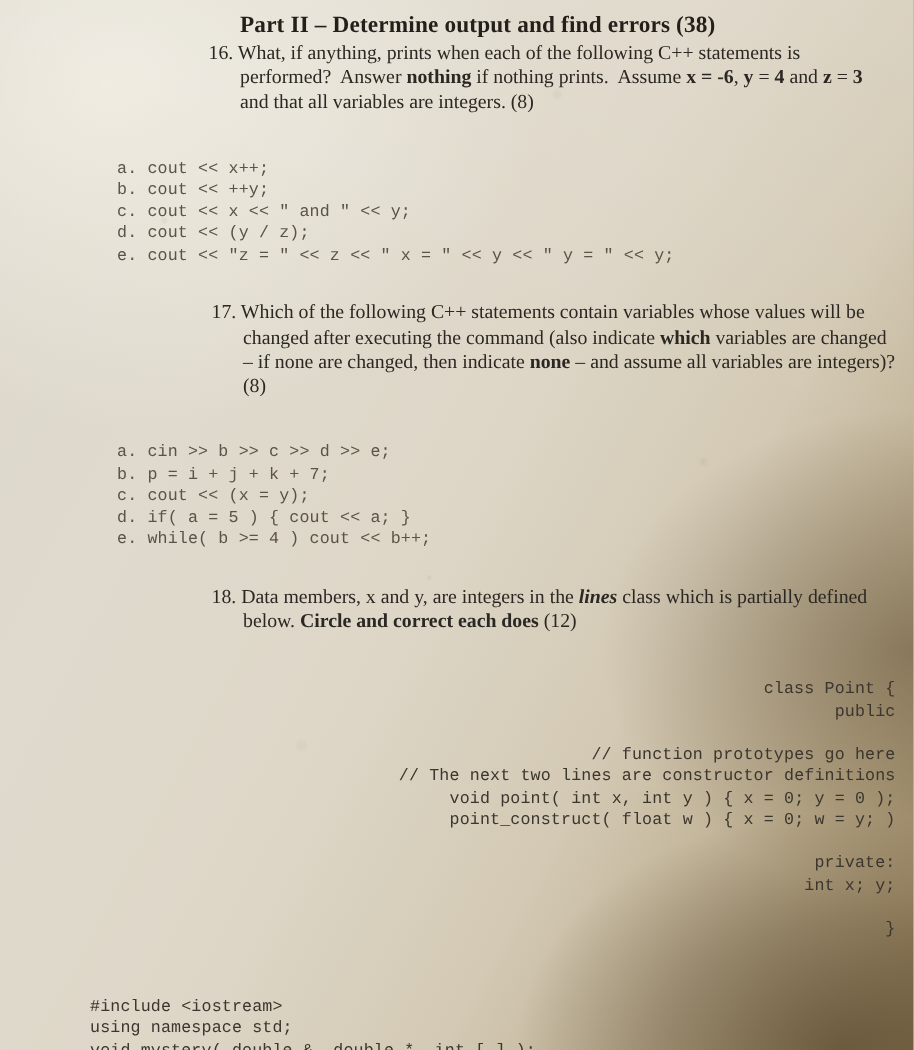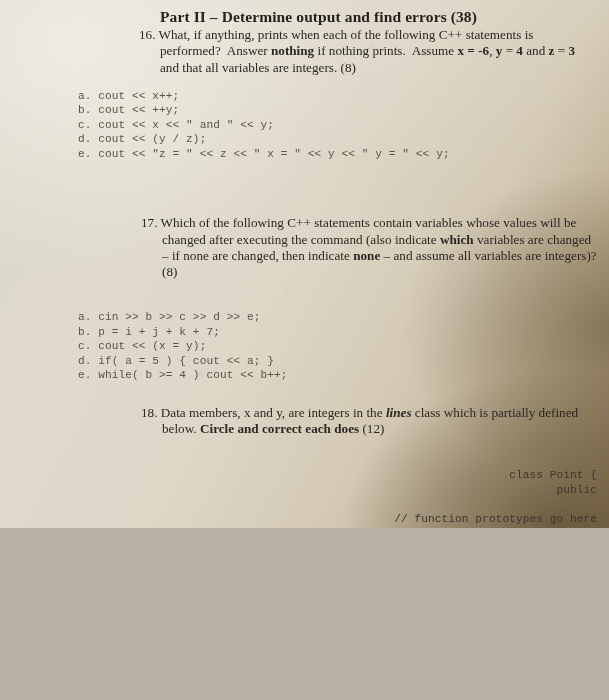--- a/index.html
+++ b/index.html
@@ -3,21 +3,21 @@
 <meta charset="utf-8">
 <style>
   html, body {
     margin: 0;
     padding: 0;
     background: #b9b2a4;
   }
   #page {
     position: relative;
     width: 609px;
-    height: 528px;
+    height: 700px;
     overflow: hidden;
     background:
       radial-gradient(ellipse 300px 220px at 92% 100%, rgba(60,44,22,0.55) 0%, rgba(60,44,22,0.30) 38%, rgba(60,44,22,0.0) 72%),
       radial-gradient(ellipse 260px 200px at 100% 62%, rgba(70,52,26,0.42) 0%, rgba(70,52,26,0.16) 50%, rgba(70,52,26,0.0) 80%),
       radial-gradient(ellipse 420px 330px at 12% 8%, rgba(255,252,244,0.55) 0%, rgba(255,252,244,0.0) 70%),
       linear-gradient(118deg, #dbd6ca 0%, #dfdacd 26%, #ded7c8 48%, #d3c9b4 68%, #b8a888 86%, #9b8662 100%);
     font-family: "Liberation Serif", "DejaVu Serif", serif;
     color: #2b2824;
     -webkit-font-smoothing: antialiased;
   }
@@ -62,38 +62,38 @@
   .qblock { margin: 0; }
 
   .qtext {
     font-size: 13.2px;
     line-height: 1.235;
     margin: 0;
     padding-left: 148px;
     text-indent: -21px;
     color: #2b2722;
   }
-  .qtext.q17 { padding-left: 150px; margin-top: 32px; }
+  .qtext.q17 { padding-left: 150px; }
   .qtext.q18 { padding-left: 150px; }
   .qtext.q19 { padding-left: 152px; }
 
   .qtext b { font-weight: bold; }
   .qtext i { font-style: italic; font-weight: bold; }
 
   .code {
     font-family: "Liberation Mono", "DejaVu Sans Mono", monospace;
     font-size: 11.1px;
     line-height: 1.305;
     white-space: pre;
     color: #3b362e;
     margin: 0;
     letter-spacing: .1px;
   }
 
-  .c16 { padding-left: 66px; }
+  .c16 { padding-left: 66px; margin-top: 17px; }
   .c17 { padding-left: 66px; margin-top: 17px; }
   .c18 { padding-left: 108px; margin-top: 18px; text-align: right; }
   .c19 { padding-left: 48px; margin-top: 18px; }
 
   .sp16 { height: 13px; }
   .sp17 { height: 13px; }
   .sp18 { height: 13px; }
 
   
   .faint { color: #5a5347; }

